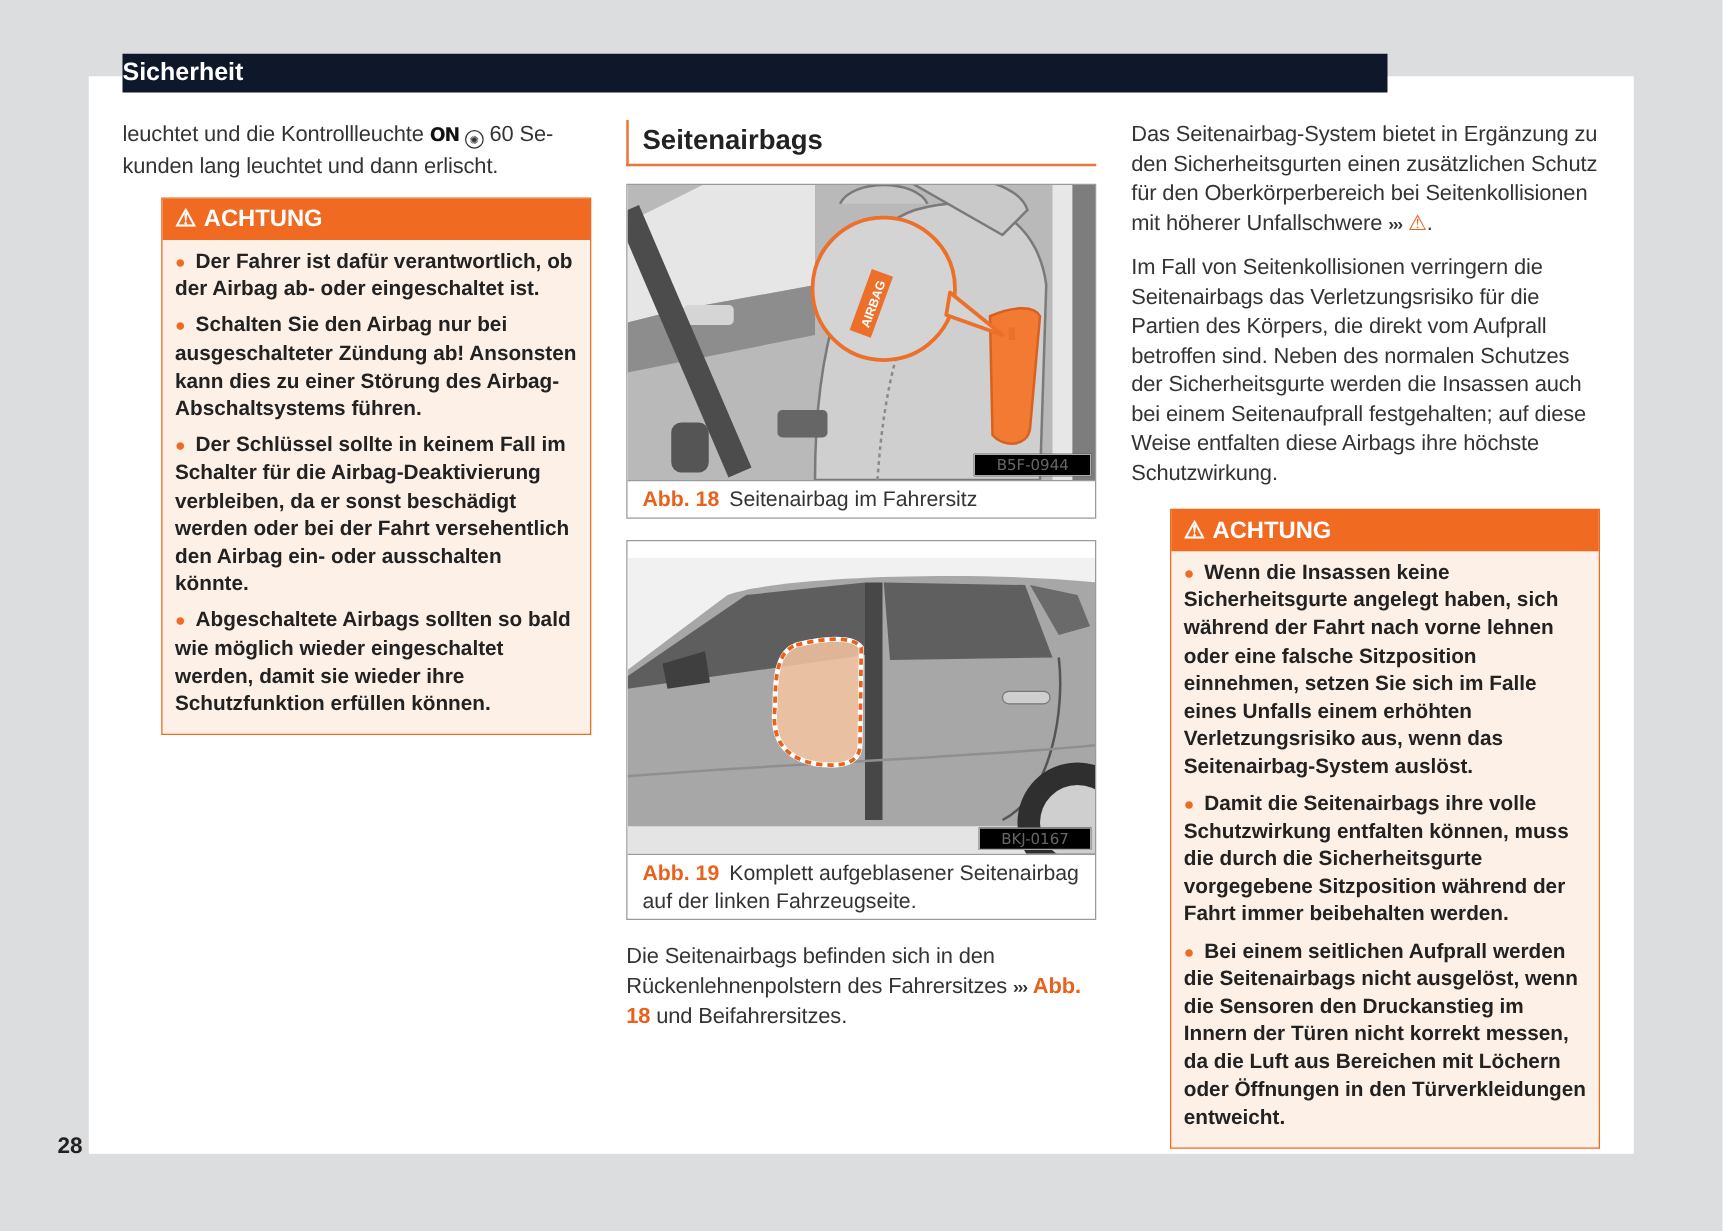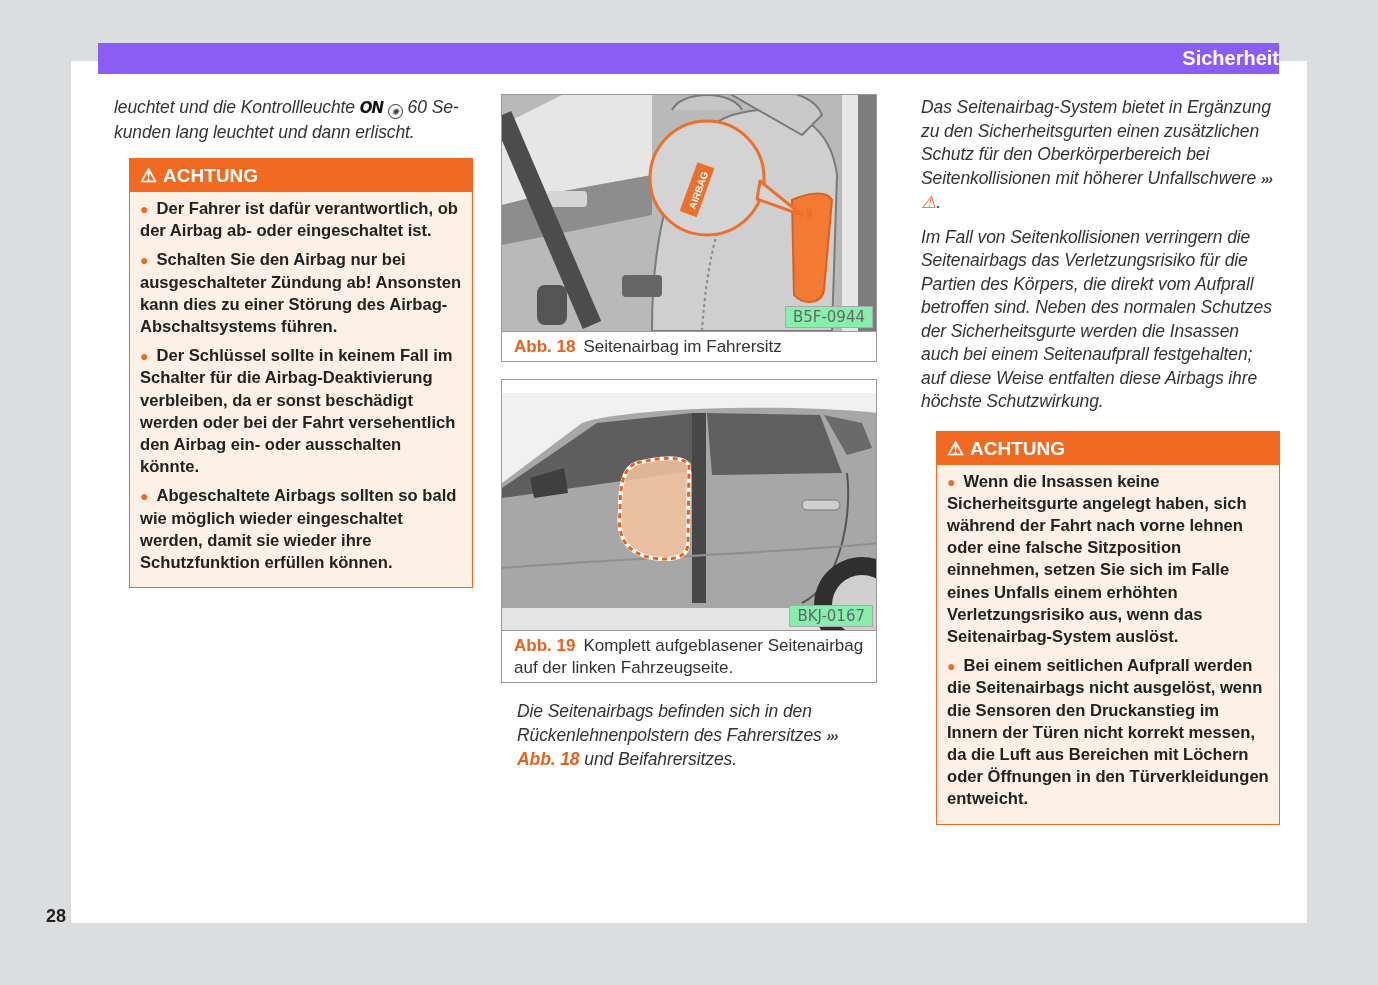--- a/index.html
+++ b/index.html
@@ -2,31 +2,31 @@
 <html><head>
 <meta charset="utf-8">
 <style>
   html, body { margin:0; padding:0; }
   body {
     width:1378px; height:985px; background:#dcdddf; position:relative; overflow:hidden;
     font-family:"Liberation Sans", sans-serif; color:#2b2b2b;
   }
   .page { position:absolute; left:71px; top:61px; width:1236px; height:862px; background:#ffffff; }
   .top-banner {
-    position:absolute; left:98px; top:43px; width:1181px; height:31px; background:#8b5cf6;
-    color:#fff; font-weight:bold; font-size:20px; text-align:right; line-height:31px;
+    position:absolute; left:98px; top:43px; width:1012px; height:31px; background:#0f172a;
+    color:#fff; font-weight:bold; font-size:20px; text-align:left; line-height:31px;
   }
   .page-number { position:absolute; left:46px; top:906px; font-size:18px; font-weight:bold; color:#222; }
 
   .col { position:absolute; }
   .col1 { left:98px; top:96px; width:375px; }
   .col2 { left:501px; top:96px; width:376px; }
   .col3 { left:905px; top:96px; width:375px; }
 
-  p.body { margin:0 0 11px 16px; font-size:17.5px; line-height:23.5px; color:#333; letter-spacing:-0.1px;font-style:italic; }
+  p.body { margin:0 0 11px 0; font-size:17.5px; line-height:23.5px; color:#333; letter-spacing:-0.1px; }
   .hl-orange { color:#e8621c; font-weight:bold; }
   .arrows { font-weight:bold; font-size:14px; color:#333; letter-spacing:-1px; }
   .warn-inline { color:#e8621c; font-size:17px; }
   .on-glyph { font-weight:bold; font-family:"DejaVu Sans", sans-serif; font-size:15px; letter-spacing:-1px; color:#111; }
   .sym-circle { display:inline-block; width:15px; height:15px; border:1.5px solid #333; border-radius:50%; font-size:9px; line-height:15px; text-align:center; vertical-align:-2px; box-sizing:border-box; }
 
   .warning-box { border:1.5px solid #f06a22; background:#fdf0e6; margin-top:14px;margin-left:31px; }
   .warning-head { background:#f06a22; color:#fff; font-weight:bold; font-size:19px; height:33px; line-height:33px; padding-left:10px; }
   .warning-head .tri { display:inline-block; margin-right:6px; font-size:19px; }
   .warning-list { padding:6px 10px 6px 10px; }
@@ -34,21 +34,21 @@
   .warning-item .bullet { color:#f06a22; margin-right:8px; font-size:14px; }
 
   .section-title {
     border-left:2px solid #e8763a; border-bottom:2px solid #e8763a;
     font-size:22px; font-weight:bold; color:#222; padding:3px 0 6px 11px; height:26px; line-height:26px;
     margin-bottom:16px;
   }
 
   .figure { border:1.5px solid #9a9a9a; margin-bottom:17px; }
   .figure .art { position:relative; overflow:hidden; border-bottom:1.5px solid #9a9a9a; }
-  .figure .code { position:absolute; right:3px; bottom:3px; background:#86efac; color:#666; font-size:15px; padding:1px 7px; border:1px solid #aaa; font-family:"DejaVu Sans", sans-serif; }
+  .figure .code { position:absolute; right:3px; bottom:3px; background:#000000; color:#666; font-size:12px; padding:1px 17px; border:1px solid #aaa; font-family:"DejaVu Sans", sans-serif; }
   .figure .caption { padding:4px 10px 3px 12px; font-size:17px; line-height:22px; color:#333; }
   .figure .caption .abb { color:#e8621c; font-weight:bold; margin-right:8px; }
 </style>
 </head>
 <body>
 
 <div class="page"></div>
 <div class="top-banner">Sicherheit</div>
 <div class="page-number">28</div>
 
@@ -64,20 +64,21 @@
     <div class="warning-list">
       <div class="warning-item"><span class="bullet">●</span><span>Der Fahrer ist dafür verantwortlich, ob der Airbag ab- oder eingeschaltet ist.</span></div>
       <div class="warning-item"><span class="bullet">●</span><span>Schalten Sie den Airbag nur bei ausgeschalteter Zündung ab! Ansonsten kann dies zu einer Störung des Airbag-Abschaltsystems führen.</span></div>
       <div class="warning-item"><span class="bullet">●</span><span>Der Schlüssel sollte in keinem Fall im Schalter für die Airbag-Deaktivierung verbleiben, da er sonst beschädigt werden oder bei der Fahrt versehentlich den Airbag ein- oder ausschalten könnte.</span></div>
       <div class="warning-item"><span class="bullet">●</span><span>Abgeschaltete Airbags sollten so bald wie möglich wieder eingeschaltet werden, damit sie wieder ihre Schutzfunktion erfüllen können.</span></div>
     </div>
   </div>
 </div>
 
 <div class="col col2">
+  <div class="section-title">Seitenairbags</div>
 
   <div class="figure" style="margin-top:-2px;">
     <div class="art" style="height:236px;">
       <svg width="376" height="236" viewBox="0 0 376 236">
         <rect width="376" height="236" fill="#b9b9b9"></rect>
         <polygon points="0,30 60,0 150,0 150,80 40,100 0,110" fill="#e6e6e6"></polygon>
         <polygon points="0,110 40,100 150,80 150,120 0,150" fill="#8d8d8d"></polygon>
         <rect x="45" y="96" width="40" height="16" rx="4" fill="#d5d5d5"></rect>
         <path d="M0,20 L90,230" stroke="#4c4c4c" stroke-width="20" fill="none"></path>
         <rect x="35" y="190" width="30" height="40" rx="8" fill="#555"></rect>
@@ -142,16 +143,17 @@
     <span class="warn-inline">⚠</span><span>.</span>
   </p>
   <p class="body">Im Fall von Seitenkollisionen verringern die Seitenairbags das Verletzungsrisiko für die Partien des Körpers, die direkt vom Aufprall betroffen sind. Neben des normalen Schutzes der Sicherheitsgurte werden die Insassen auch bei einem Seitenaufprall festgehalten; auf diese Weise entfalten diese Airbags ihre höchste Schutzwirkung.</p>
 
   <div class="warning-box" style="margin-top:17px;">
     <div class="warning-head">
       <span class="tri">⚠</span><span>ACHTUNG</span>
     </div>
     <div class="warning-list">
       <div class="warning-item"><span class="bullet">●</span><span>Wenn die Insassen keine Sicherheitsgurte angelegt haben, sich während der Fahrt nach vorne lehnen oder eine falsche Sitzposition einnehmen, setzen Sie sich im Falle eines Unfalls einem erhöhten Verletzungsrisiko aus, wenn das Seitenairbag-System auslöst.</span></div>
+      <div class="warning-item"><span class="bullet">●</span><span>Damit die Seitenairbags ihre volle Schutzwirkung entfalten können, muss die durch die Sicherheitsgurte vorgegebene Sitzposition während der Fahrt immer beibehalten werden.</span></div>
       <div class="warning-item"><span class="bullet">●</span><span>Bei einem seitlichen Aufprall werden die Seitenairbags nicht ausgelöst, wenn die Sensoren den Druckanstieg im Innern der Türen nicht korrekt messen, da die Luft aus Bereichen mit Löchern oder Öffnungen in den Türverkleidungen entweicht.</span></div>
     </div>
   </div>
 </div>
 
 </body></html>

